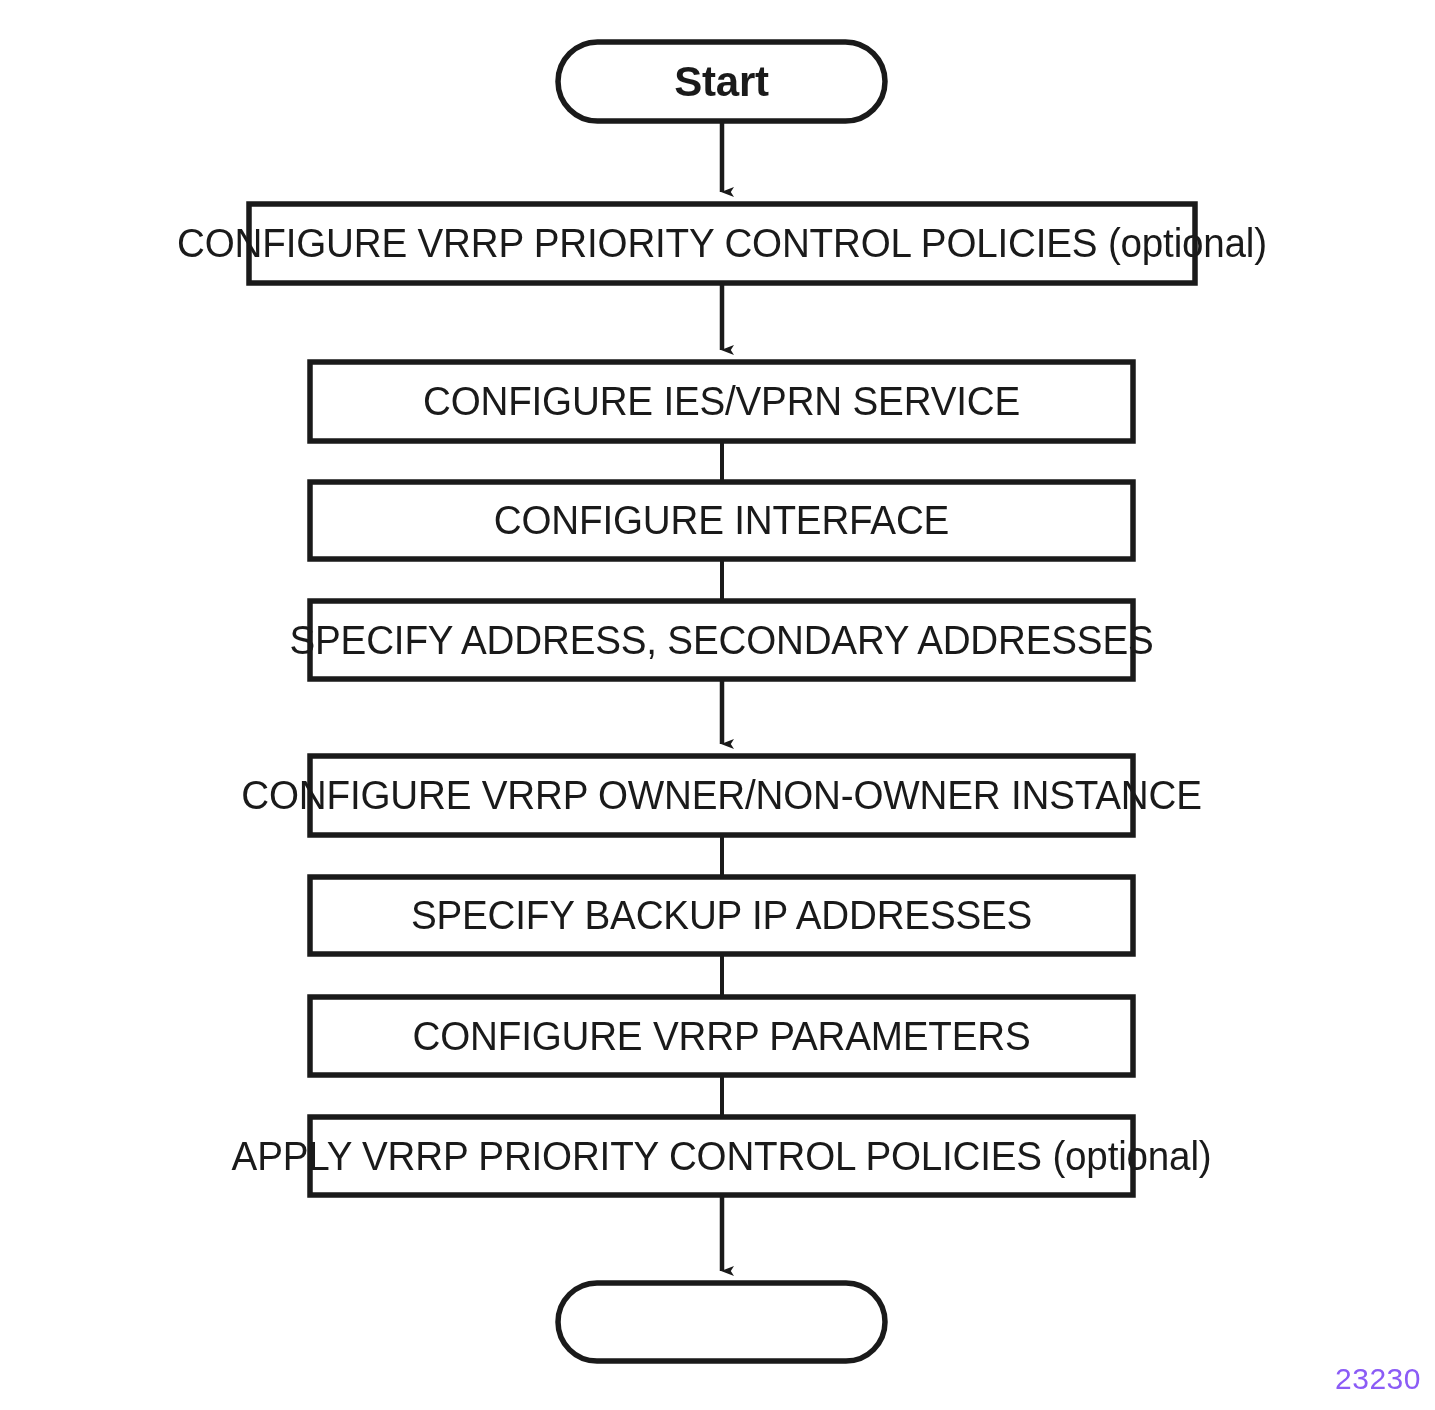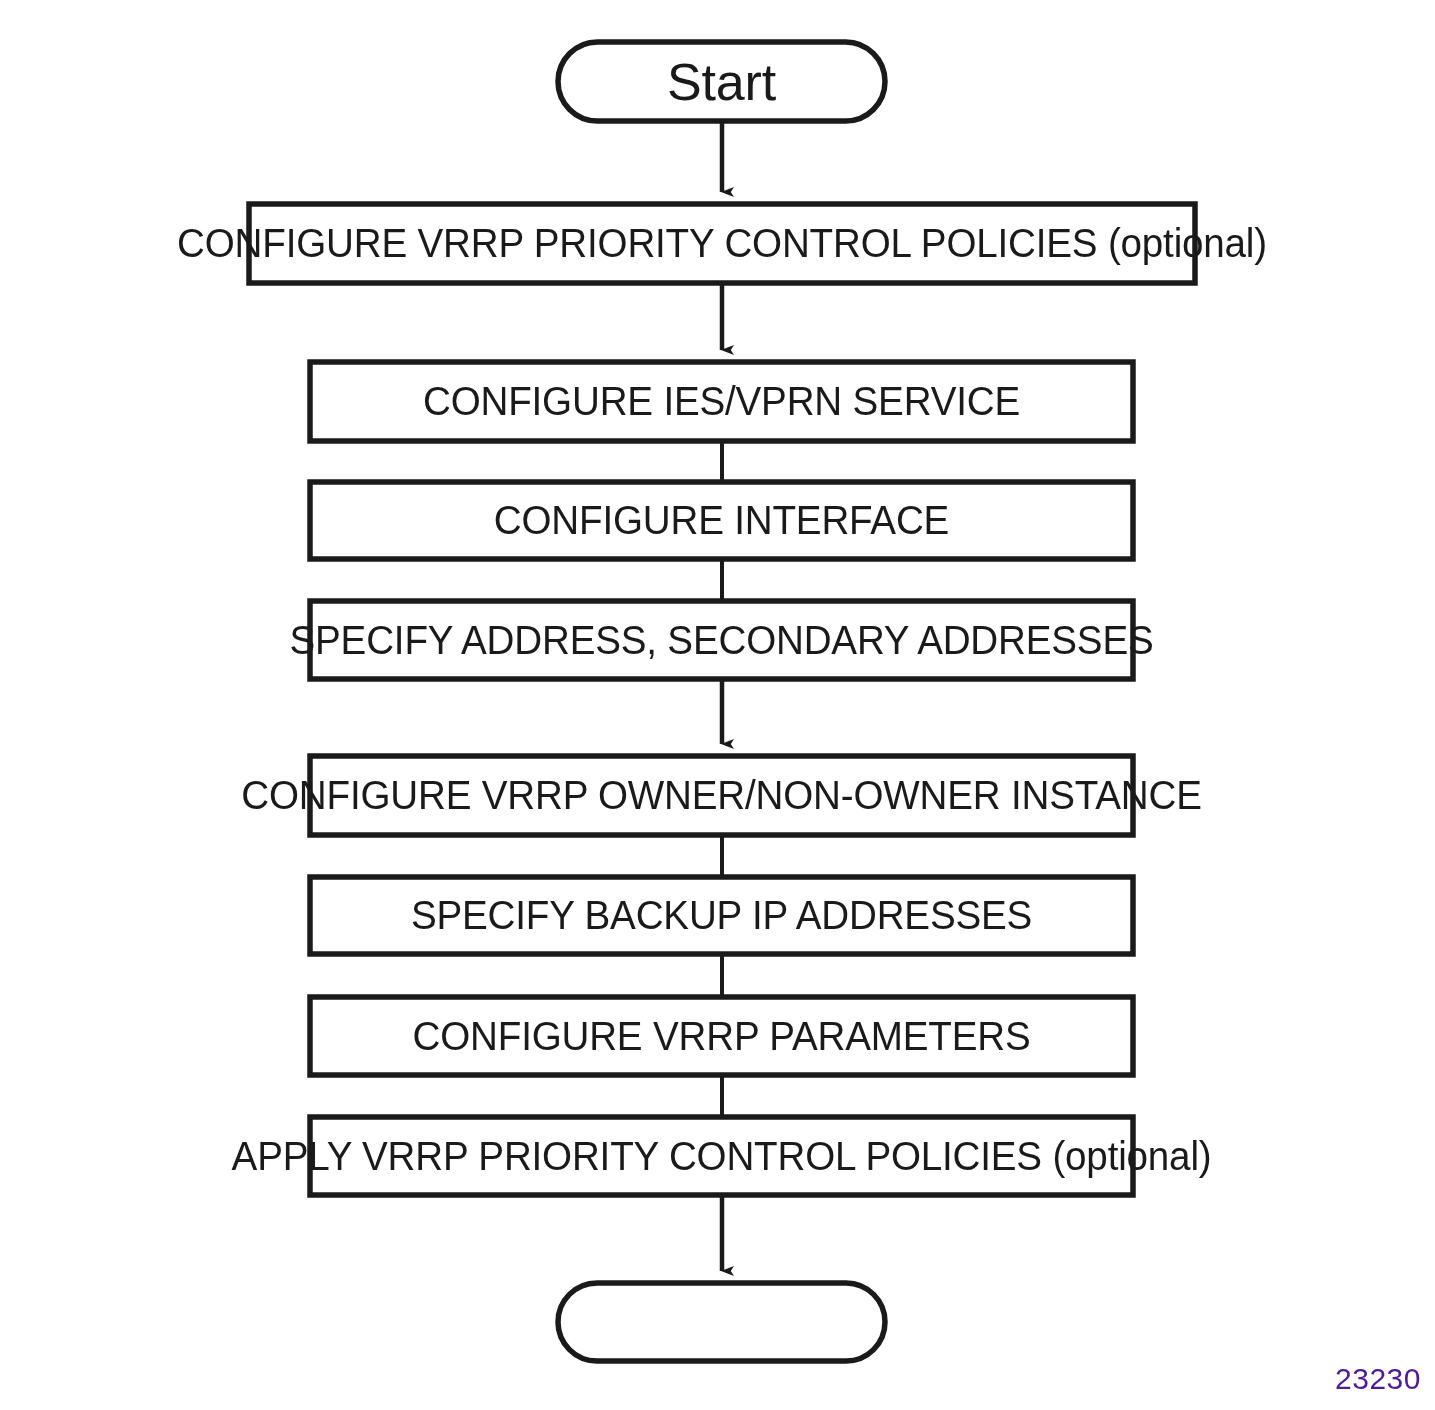--- a/index.html
+++ b/index.html
@@ -31,36 +31,36 @@
     align-items: center;
     justify-content: center;
     text-align: center;
     white-space: nowrap;
     font-family: "Liberation Sans", sans-serif;
     color: #1a1a1a;
     letter-spacing: -0.2px;
     pointer-events: none;
   }
   .terminal-label {
-    font-size: 52px;
-    font-weight: 400;
+    font-size: 42px;
+    font-weight: 700;
     text-align: right;
   }
   .process-label {
     font-size: 40px;
     font-weight: 400;
     transform: scaleX(0.965);
   }
   .figure-id {
     position: absolute;
     right: 14px;
     bottom: 14px;
     font-size: 30px;
     font-family: "Liberation Sans", sans-serif;
-    color: #4c1d95;
+    color: #8b5cf6;
     letter-spacing: 0.5px;
   }
 </style>
 </head>
 <body>
 
 <div id="canvas">
 
   <svg class="flow-svg" viewBox="0 0 1435 1410" aria-hidden="true">
     <defs>

